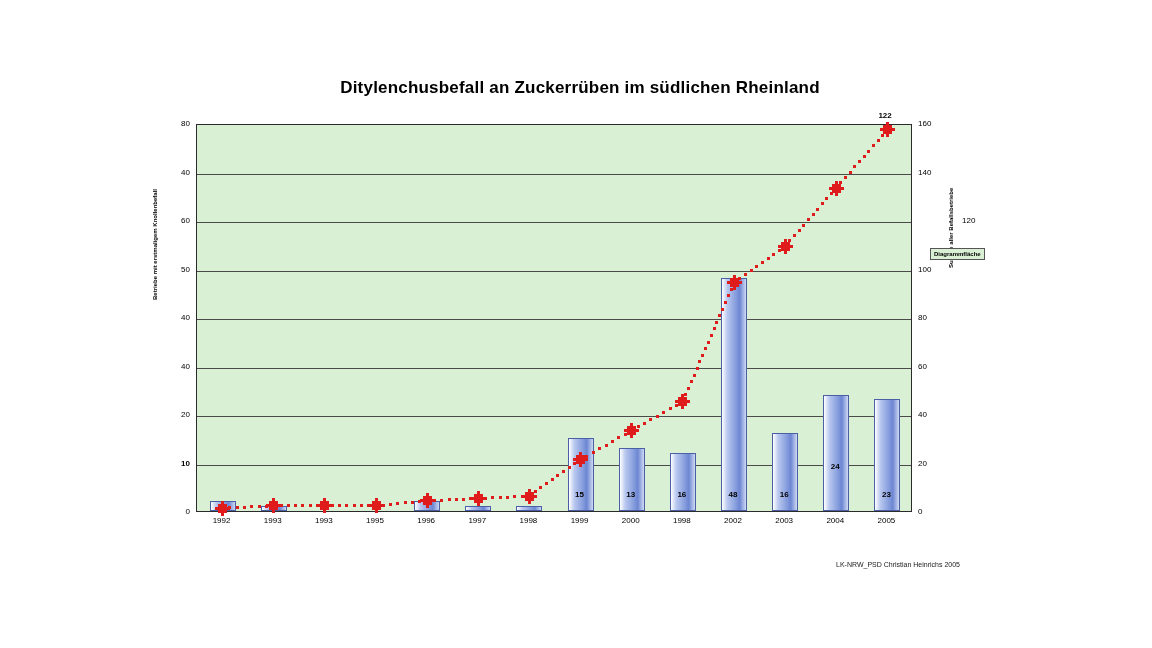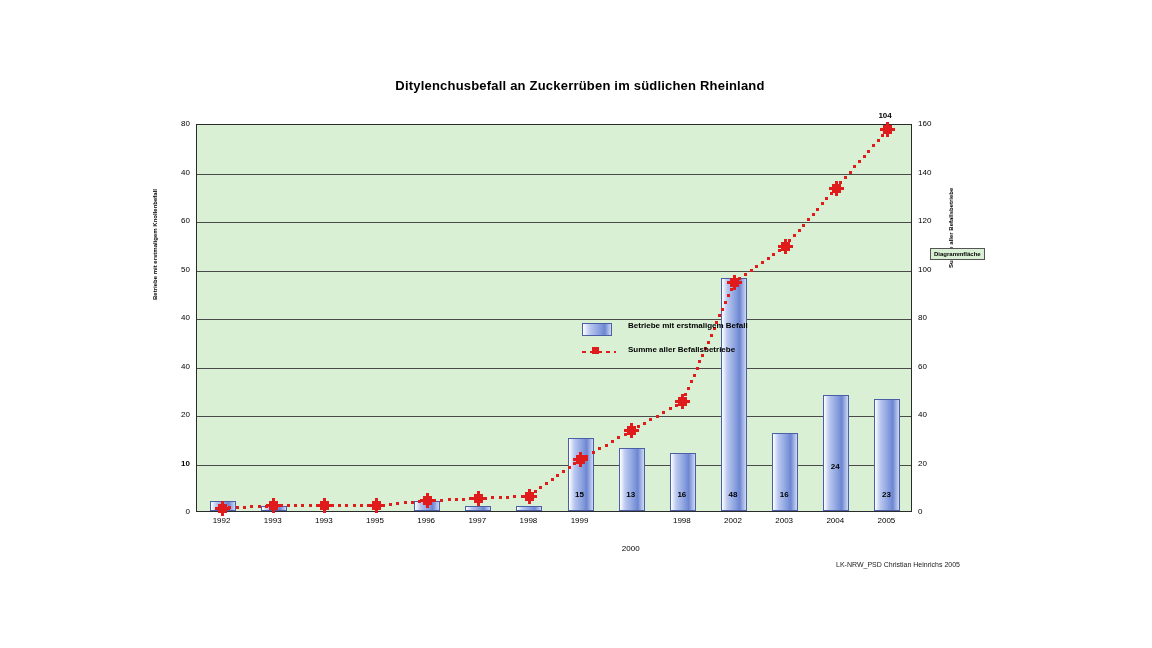--- a/index.html
+++ b/index.html
@@ -5,21 +5,21 @@
   html,body{margin:0;padding:0;}
   body{
     width:1152px;height:648px;background:#ffffff;
     font-family:"Liberation Sans", sans-serif;
     color:#000;overflow:hidden;
   }
   #stage{position:relative;width:1152px;height:648px;}
 
   .title{
     position:absolute;left:8px;right:0;top:78px;text-align:center;
-    font-size:13px;font-weight:bold;letter-spacing:.2px;
+    font-size:17px;font-weight:bold;letter-spacing:.2px;
   }
 
   
   .plot{
     position:absolute;left:196px;top:124px;width:716px;height:388px;
     background:#d9f0d4;
     border:1px solid #2b2b2b;
     box-sizing:border-box;
   }
   .plot-inner{position:absolute;inset:0;}
@@ -282,73 +282,61 @@
         <div class="marker" style="left: 332.429px; top: 371.025px;"></div>
         <div class="marker" style="left: 383.571px; top: 334.65px;"></div>
         <div class="marker" style="left: 434.714px; top: 305.55px;"></div>
         <div class="marker" style="left: 485.857px; top: 276.45px;"></div>
         <div class="marker" style="left: 537px; top: 157.625px;"></div>
         <div class="marker" style="left: 588.143px; top: 121.25px;"></div>
         <div class="marker" style="left: 639.286px; top: 63.05px;"></div>
         <div class="marker" style="left: 690.429px; top: 4.85px;"></div>
       </div>
 
-    <div class="legend">
-      <div class="legend-row">
-        <span class="legend-swatch"></span>
-        <span class="legend-label">Betriebe mit erstmaligem Befall</span>
-      </div>
-      <div class="legend-row">
-        <span class="legend-line">
-            <span class="m"></span>
-          </span>
-        <span class="legend-label">Summe aller Befallsbetriebe</span>
-      </div>
-    </div>
   </div>
 
   <div id="ticks-layer">
       <div class="ytick" style="left: 164px; top: 507px;">0</div>
       <div class="ytick right" style="left: 918px; top: 507px;">0</div>
       <div class="ytick" style="left: 164px; top: 458.5px; font-weight: bold;">10</div>
       <div class="ytick right" style="left: 918px; top: 458.5px;">20</div>
       <div class="ytick" style="left: 164px; top: 410px;">20</div>
       <div class="ytick right" style="left: 918px; top: 410px;">40</div>
       <div class="ytick" style="left: 164px; top: 361.5px;">40</div>
       <div class="ytick right" style="left: 918px; top: 361.5px;">60</div>
       <div class="ytick" style="left: 164px; top: 313px;">40</div>
       <div class="ytick right" style="left: 918px; top: 313px;">80</div>
       <div class="ytick" style="left: 164px; top: 264.5px;">50</div>
       <div class="ytick right" style="left: 918px; top: 264.5px;">100</div>
       <div class="ytick" style="left: 164px; top: 216px;">60</div>
-      <div class="ytick right" style="left: 918px; top: 216px;">120</div>
+      <div class="ytick right" style="left: 962px; top: 216px;">120</div>
       <div class="ytick" style="left: 164px; top: 167.5px;">40</div>
       <div class="ytick right" style="left: 918px; top: 167.5px;">140</div>
       <div class="ytick" style="left: 164px; top: 119px;">80</div>
       <div class="ytick right" style="left: 918px; top: 119px;">160</div>
       <div class="xtick" style="left: 199.571px;">1992</div>
       <div class="xtick" style="left: 250.714px;">1993</div>
       <div class="xtick" style="left: 301.857px;">1993</div>
       <div class="xtick" style="left: 353px;">1995</div>
       <div class="xtick" style="left: 404.143px;">1996</div>
       <div class="xtick" style="left: 455.286px;">1997</div>
       <div class="xtick" style="left: 506.429px;">1998</div>
       <div class="xtick" style="left: 557.571px;">1999</div>
-      <div class="xtick" style="left: 608.714px; margin-top: 28px;">2000</div>
+      <div class="xtick" style="left: 608.714px;">2000</div>
       <div class="xtick" style="left: 659.857px;">1998</div>
       <div class="xtick" style="left: 711px;">2002</div>
       <div class="xtick" style="left: 762.143px;">2003</div>
       <div class="xtick" style="left: 813.286px;">2004</div>
       <div class="xtick" style="left: 864.429px;">2005</div>
       <div class="barlabel" style="left: 564.571px; top: 490px;">15</div>
       <div class="barlabel" style="left: 615.714px; top: 490px;">13</div>
       <div class="barlabel" style="left: 666.857px; top: 490px;">16</div>
       <div class="barlabel" style="left: 718px; top: 490px;">48</div>
       <div class="barlabel" style="left: 769.143px; top: 490px;">16</div>
       <div class="barlabel" style="left: 820.286px; top: 462px;">24</div>
       <div class="barlabel" style="left: 871.429px; top: 490px;">23</div>
-      <div class="endlabel" style="left: 878.429px; top: 110.85px;">104</div>
+      <div class="endlabel" style="left: 878.429px; top: 110.85px;">122</div>
     </div>
 
   <div class="annot">Diagrammfläche</div>
 
   <div class="credit">LK-NRW_PSD Christian Heinrichs 2005</div>
 </div>
 
 </body></html>

